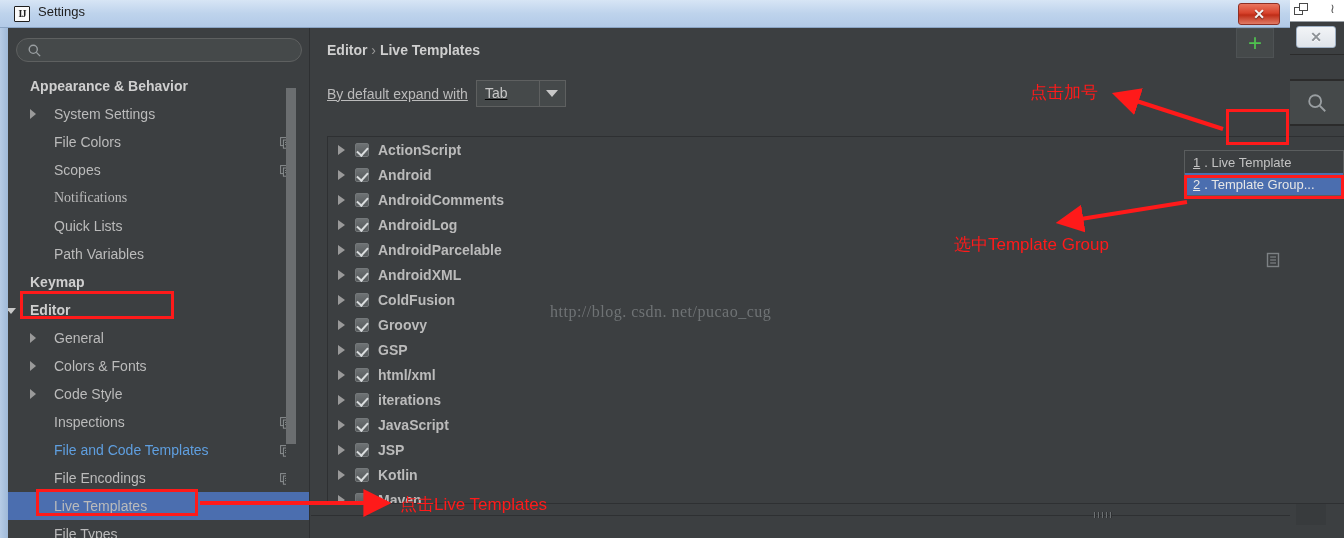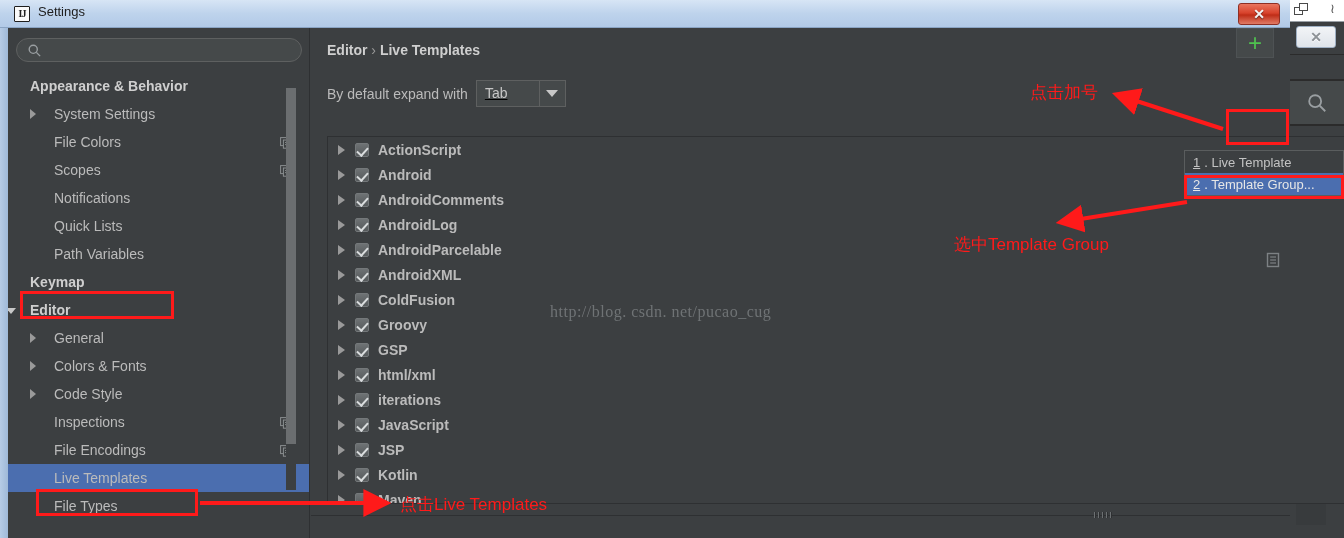--- a/index.html
+++ b/index.html
@@ -87,21 +87,21 @@
   .sb-thumb { position: absolute; left: 0; top: 0; width: 10px; height: 356px; background: #6b6e70; }
   .sb-divider { position: absolute; left: 301px; top: 0; width: 1px; height: 510px; background: #2e3032; }
 
   
   .content { position: absolute; left: 303px; top: 0; width: 979px; height: 510px;
              background: #3c3f41; }
   .breadcrumb { position: absolute; left: 16px; top: 14px; font-size: 14px; font-weight: bold;
                 color: #cfcfcf; }
   .breadcrumb .sep { color: #9a9a9a; font-weight: normal; }
   .expand-row { position: absolute; left: 16px; top: 52px; display: flex; align-items: center; }
-  .expand-row .lbl { font-size: 14px; color: #bbbbbb; margin-right: 8px; }
+  .expand-row .lbl { font-size: 14px; color: #bbbbbb; margin-right: 8px; text-decoration: underline; }
   .combo { width: 90px; height: 27px; display: flex; background: #45494a;
            border: 1px solid #5e6060; text-decoration: underline; }
   .combo .val { flex: 1; font-size: 14px; color: #c7c7c7; line-height: 25px; padding-left: 8px; }
   .combo .arrowbtn { width: 26px; border-left: 1px solid #5e6060;
                      display: flex; align-items: center; justify-content: center; }
   .combo .arrowbtn i { width: 0; height: 0; border-left: 6px solid transparent;
                        border-right: 6px solid transparent; border-top: 7px solid #c7c7c7; }
 
   .list-panel { position: absolute; left: 16px; top: 108px; width: 1136px; height: 368px;
                 background: #3c3f41; border: 1px solid #2e3032; overflow: hidden; }
@@ -226,21 +226,21 @@
             <div class="trow">
               <span class="lbl" style="left: 46px;">Scopes</span>
               <span class="copy-ico"><svg width="12" height="12" viewBox="0 0 12 12">
                   <rect x="0.6" y="0.6" width="7" height="8" fill="none" stroke="#8a8e90" stroke-width="1"></rect>
                   <rect x="3.4" y="3" width="7" height="8.2" fill="#3c3f41" stroke="#8a8e90" stroke-width="1"></rect>
                   <line x1="5" y1="5.5" x2="9" y2="5.5" stroke="#8a8e90" stroke-width=".9"></line>
                   <line x1="5" y1="7.6" x2="9" y2="7.6" stroke="#8a8e90" stroke-width=".9"></line>
                 </svg></span>
             </div>
             <div class="trow">
-              <span class="lbl" style="left: 46px;">Notifications</span>
+              <span class="lbl" style="left: 46px; font-family: Liberation Serif, serif;">Notifications</span>
             </div>
             <div class="trow">
               <span class="lbl" style="left: 46px;">Quick Lists</span>
             </div>
             <div class="trow">
               <span class="lbl" style="left: 46px;">Path Variables</span>
             </div>
             <div class="trow">
               <span class="lbl bold" style="left: 22px;">Keymap</span>
             </div>
@@ -255,20 +255,29 @@
             <div class="trow">
               <span class="arrow closed" style="left: 22px; top: 9px;"></span>
               <span class="lbl" style="left: 46px;">Colors &amp; Fonts</span>
             </div>
             <div class="trow">
               <span class="arrow closed" style="left: 22px; top: 9px;"></span>
               <span class="lbl" style="left: 46px;">Code Style</span>
             </div>
             <div class="trow">
               <span class="lbl" style="left: 46px;">Inspections</span>
+              <span class="copy-ico"><svg width="12" height="12" viewBox="0 0 12 12">
+                  <rect x="0.6" y="0.6" width="7" height="8" fill="none" stroke="#8a8e90" stroke-width="1"></rect>
+                  <rect x="3.4" y="3" width="7" height="8.2" fill="#3c3f41" stroke="#8a8e90" stroke-width="1"></rect>
+                  <line x1="5" y1="5.5" x2="9" y2="5.5" stroke="#8a8e90" stroke-width=".9"></line>
+                  <line x1="5" y1="7.6" x2="9" y2="7.6" stroke="#8a8e90" stroke-width=".9"></line>
+                </svg></span>
+            </div>
+            <div class="trow">
+              <span class="lbl link" style="left: 46px;">File and Code Templates</span>
               <span class="copy-ico"><svg width="12" height="12" viewBox="0 0 12 12">
                   <rect x="0.6" y="0.6" width="7" height="8" fill="none" stroke="#8a8e90" stroke-width="1"></rect>
                   <rect x="3.4" y="3" width="7" height="8.2" fill="#3c3f41" stroke="#8a8e90" stroke-width="1"></rect>
                   <line x1="5" y1="5.5" x2="9" y2="5.5" stroke="#8a8e90" stroke-width=".9"></line>
                   <line x1="5" y1="7.6" x2="9" y2="7.6" stroke="#8a8e90" stroke-width=".9"></line>
                 </svg></span>
             </div>
             <div class="trow">
               <span class="lbl" style="left: 46px;">File Encodings</span>
               <span class="copy-ico"><svg width="12" height="12" viewBox="0 0 12 12">

